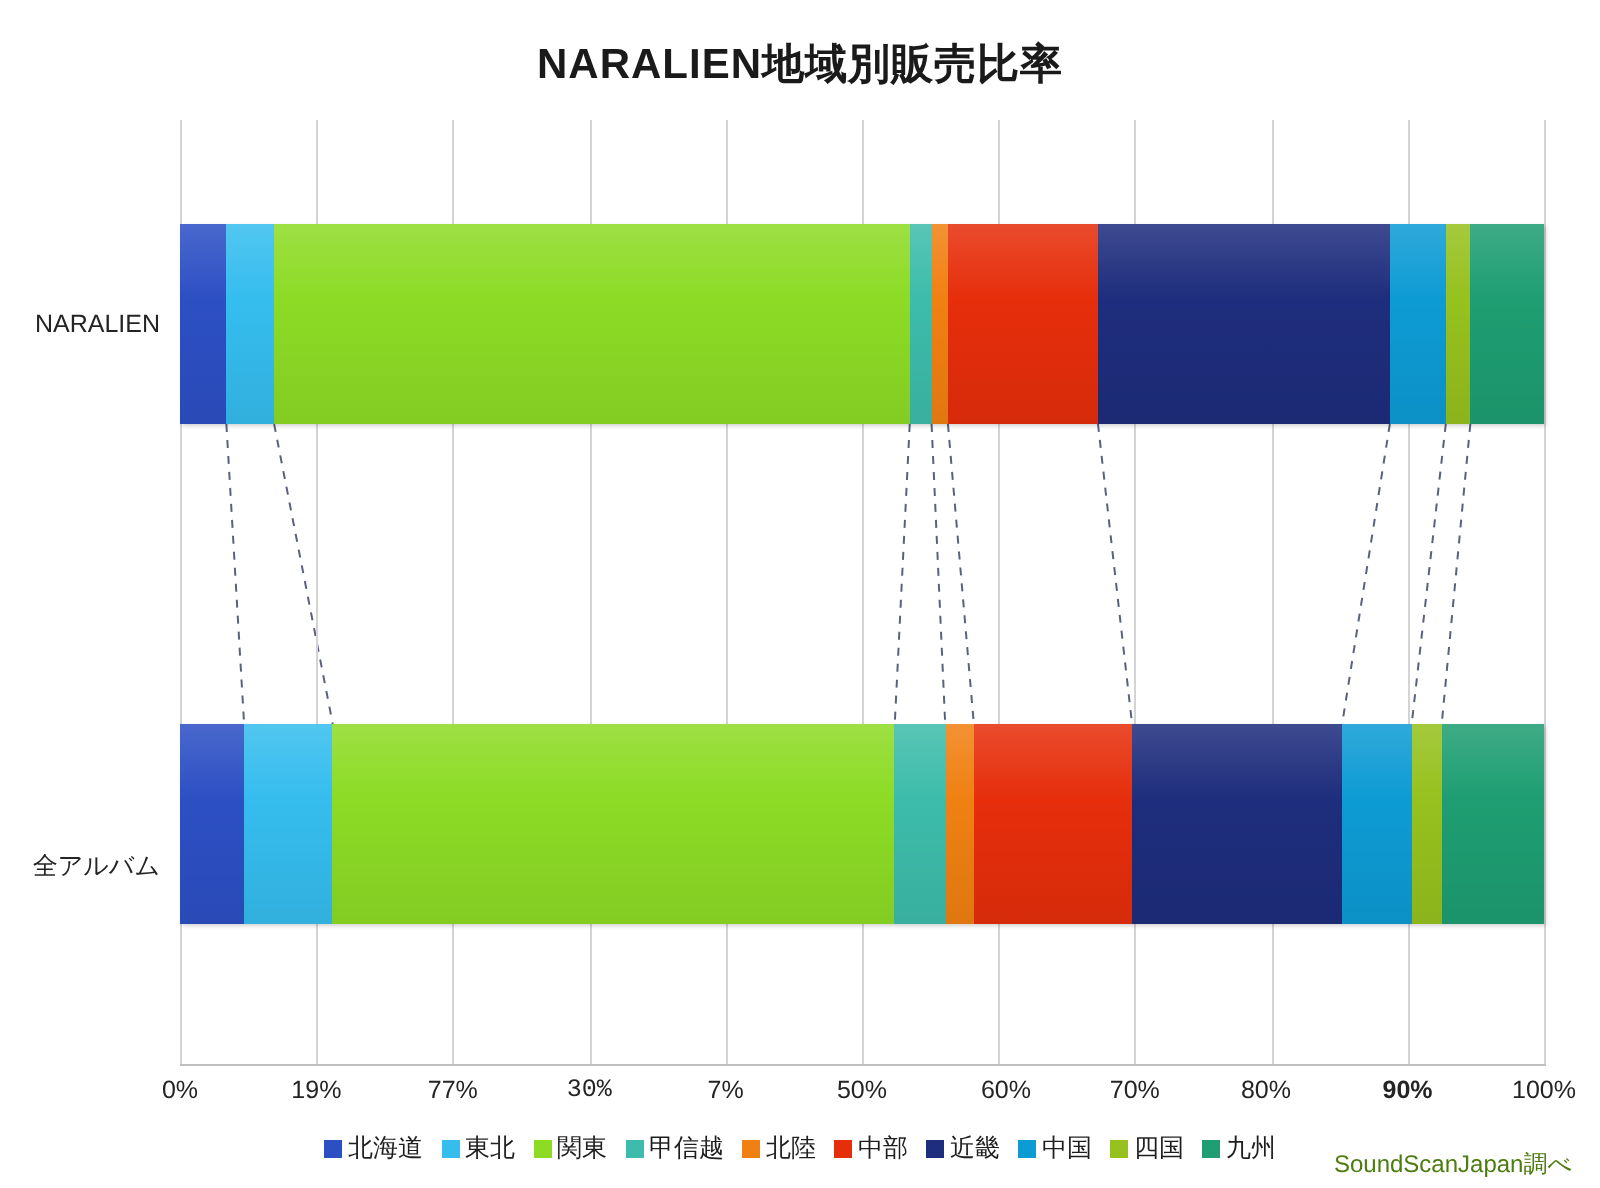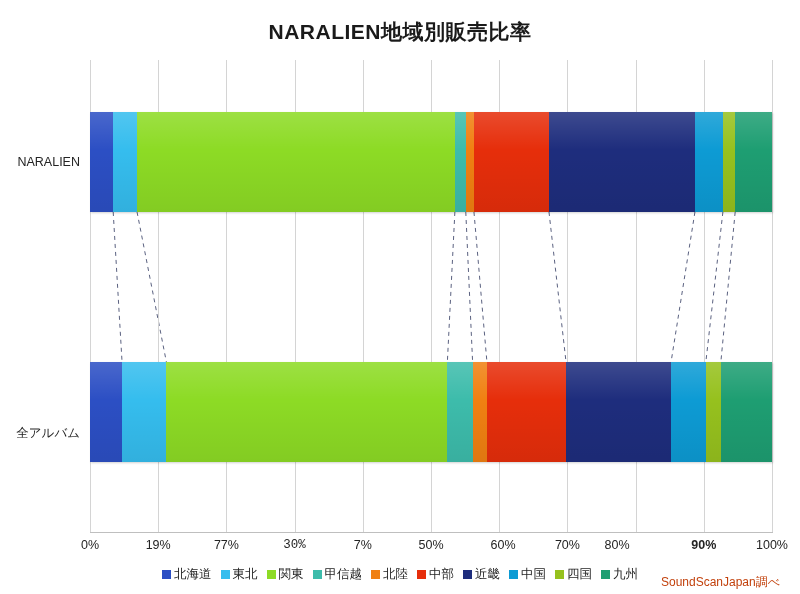--- a/index.html
+++ b/index.html
@@ -123,24 +123,24 @@
     white-space: nowrap;
   }
   .legend-swatch {
     width: 9px;
     height: 9px;
     display: inline-block;
     flex: 0 0 auto;
   }
   #source-note {
     position: absolute;
-    right: 20px;
+    right: 14px;
     top: 574px;
     font-size: 12px;
-    color: #c2410c;
+    color: #4d7c0f;
     white-space: nowrap;
   }
 </style>
 </head>
 <body>
 
 <div id="chart-root">
 
   <div id="chart-title">NARALIEN地域別販売比率</div>
 
@@ -203,21 +203,21 @@
 
   <div id="xticks">
       <div class="xtick" style="left: 90px;">0%</div>
       <div class="xtick" style="left: 158.2px;">19%</div>
       <div class="xtick" style="left: 226.4px;">77%</div>
       <div class="xtick" style="left: 294.6px; font-family: Liberation Mono, monospace;">30%</div>
       <div class="xtick" style="left: 362.8px;">7%</div>
       <div class="xtick" style="left: 431px;">50%</div>
       <div class="xtick" style="left: 503px;">60%</div>
       <div class="xtick" style="left: 567.4px;">70%</div>
-      <div class="xtick" style="left: 617px;">80%</div>
+      <div class="xtick" style="left: 633px;">80%</div>
       <div class="xtick" style="left: 703.8px; font-weight: bold;">90%</div>
       <div class="xtick" style="left: 772px;">100%</div>
     </div>
 
   <div id="legend">
       <div class="legend-item">
         <span class="legend-swatch" style="background: rgb(44, 79, 196);"></span>
         <span>北海道</span>
       </div>
       <div class="legend-item">

